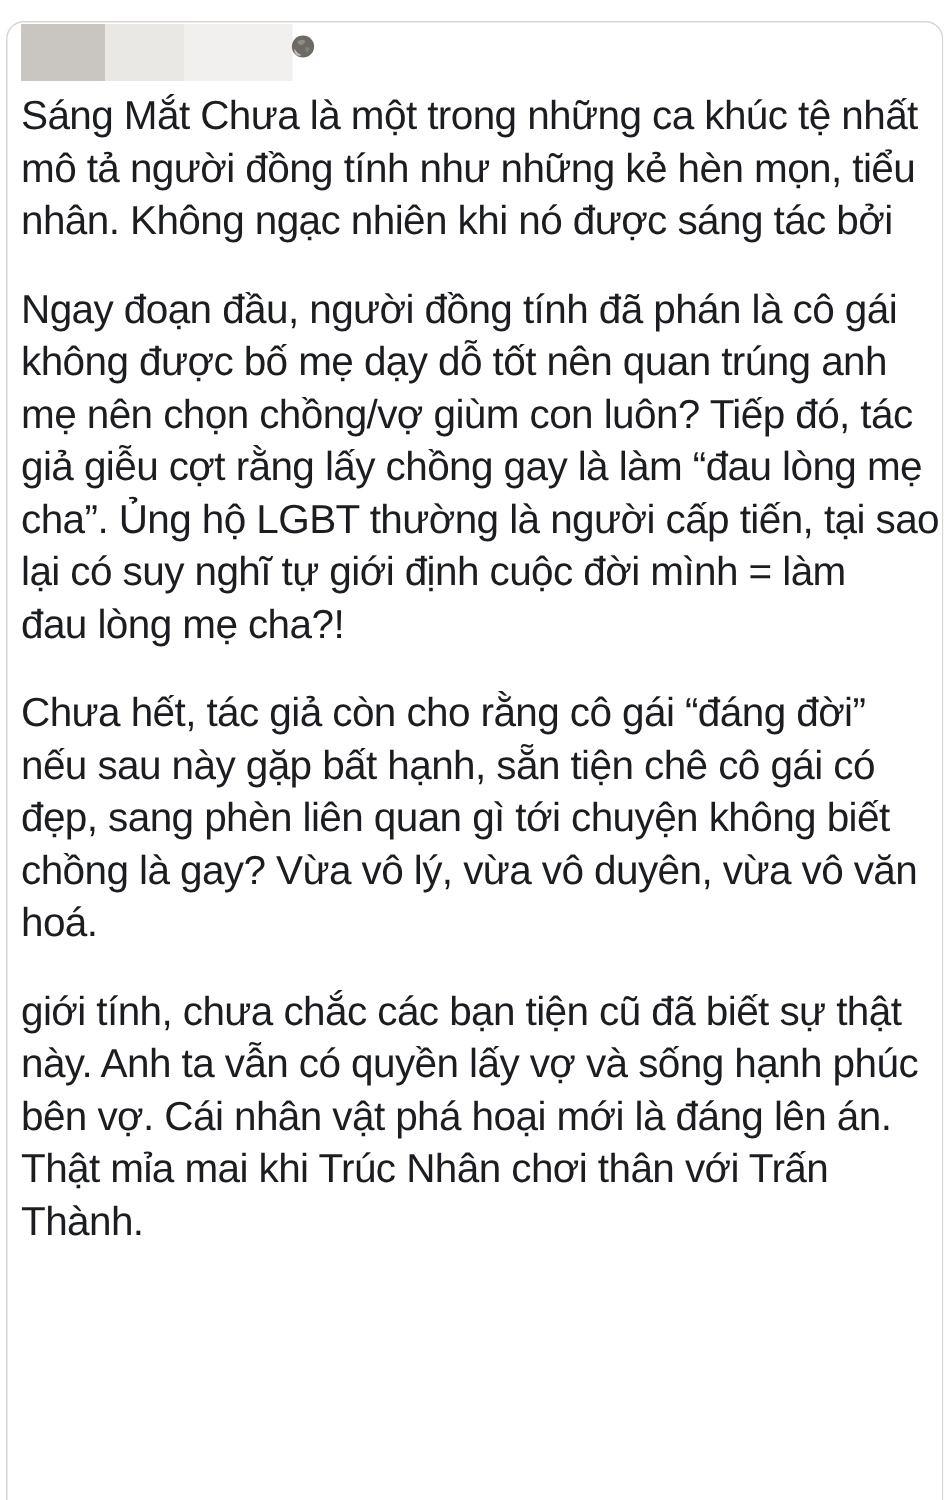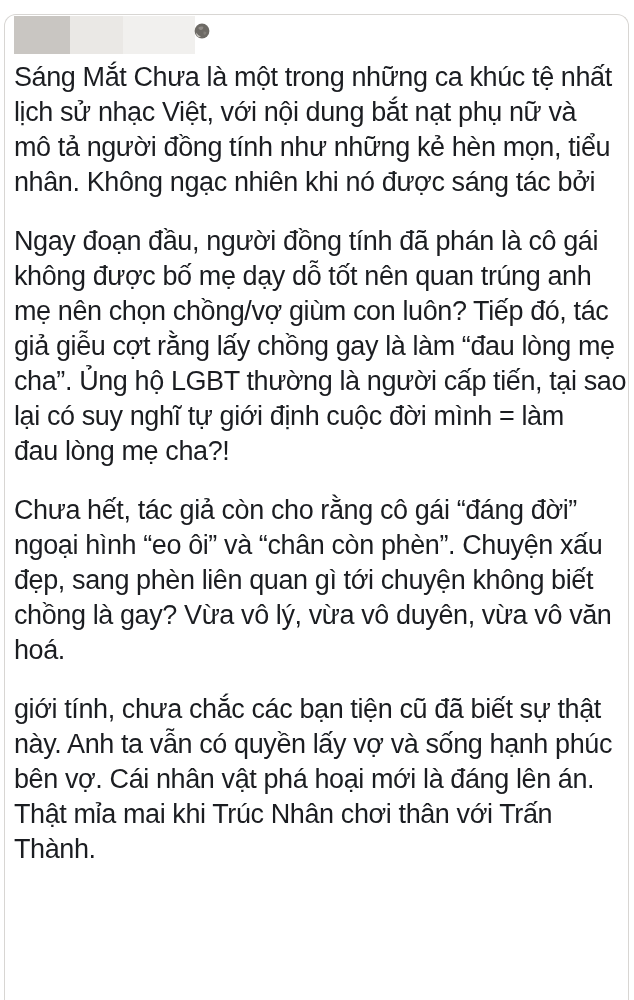--- a/index.html
+++ b/index.html
@@ -73,36 +73,35 @@
       <circle cx="8" cy="8" r="7.4" fill="#6d6a65"></circle>
       <path d="M2.2 9.5 Q4 12.5 7 13.8 Q4.5 14.8 3.2 13.2 Q1.9 11.6 2.2 9.5 Z" fill="#cfccc7" opacity="0.85"></path>
       <path d="M4.5 4.5 Q6.5 3 8.5 3.6 Q10 4.2 9 5.8 Q7.5 7.5 5.8 6.8 Q4 6 4.5 4.5 Z" fill="#a8a49e" opacity="0.6"></path>
       <path d="M9.5 8.5 Q11.5 8 12.5 9.5 Q12 11.5 10.5 12 Q9 11 9.5 8.5 Z" fill="#96928c" opacity="0.5"></path>
     </svg>
   </div>
 
   <div class="content">
       <div class="paragraph">
         <div class="line">Sáng Mắt Chưa là một trong những ca khúc tệ nhất</div>
-        <div class="line">lịch sử nhạc Việt, với nội dung bắt nạt phụ nữ và</div>
         <div class="line">mô tả người đồng tính như những kẻ hèn mọn, tiểu</div>
         <div class="line">nhân. Không ngạc nhiên khi nó được sáng tác bởi</div>
       </div>
       <div class="paragraph">
         <div class="line">Ngay đoạn đầu, người đồng tính đã phán là cô gái</div>
         <div class="line">không được bố mẹ dạy dỗ tốt nên quan trúng anh</div>
         <div class="line">mẹ nên chọn chồng/vợ giùm con luôn? Tiếp đó, tác</div>
         <div class="line">giả giễu cợt rằng lấy chồng gay là làm “đau lòng mẹ</div>
         <div class="line">cha”. Ủng hộ LGBT thường là người cấp tiến, tại sao</div>
         <div class="line">lại có suy nghĩ tự giới định cuộc đời mình = làm</div>
         <div class="line">đau lòng mẹ cha?!</div>
       </div>
       <div class="paragraph">
         <div class="line">Chưa hết, tác giả còn cho rằng cô gái “đáng đời”</div>
-        <div class="line">ngoại hình “eo ôi” và “chân còn phèn”. Chuyện xấu</div>
+        <div class="line">nếu sau này gặp bất hạnh, sẵn tiện chê cô gái có</div>
         <div class="line">đẹp, sang phèn liên quan gì tới chuyện không biết</div>
         <div class="line">chồng là gay? Vừa vô lý, vừa vô duyên, vừa vô văn</div>
         <div class="line">hoá.</div>
       </div>
       <div class="paragraph">
         <div class="line">giới tính, chưa chắc các bạn tiện cũ đã biết sự thật</div>
         <div class="line">này. Anh ta vẫn có quyền lấy vợ và sống hạnh phúc</div>
         <div class="line">bên vợ. Cái nhân vật phá hoại mới là đáng lên án.</div>
         <div class="line">Thật mỉa mai khi Trúc Nhân chơi thân với Trấn</div>
         <div class="line">Thành.</div>

